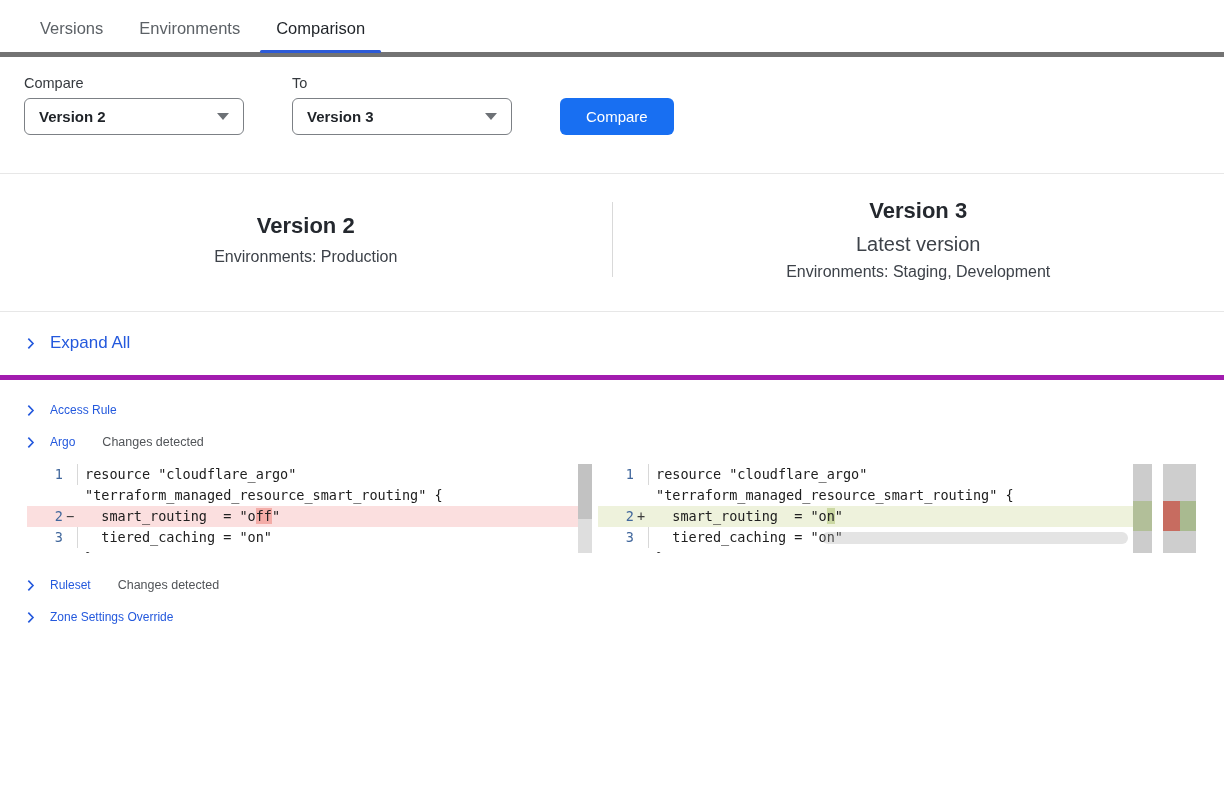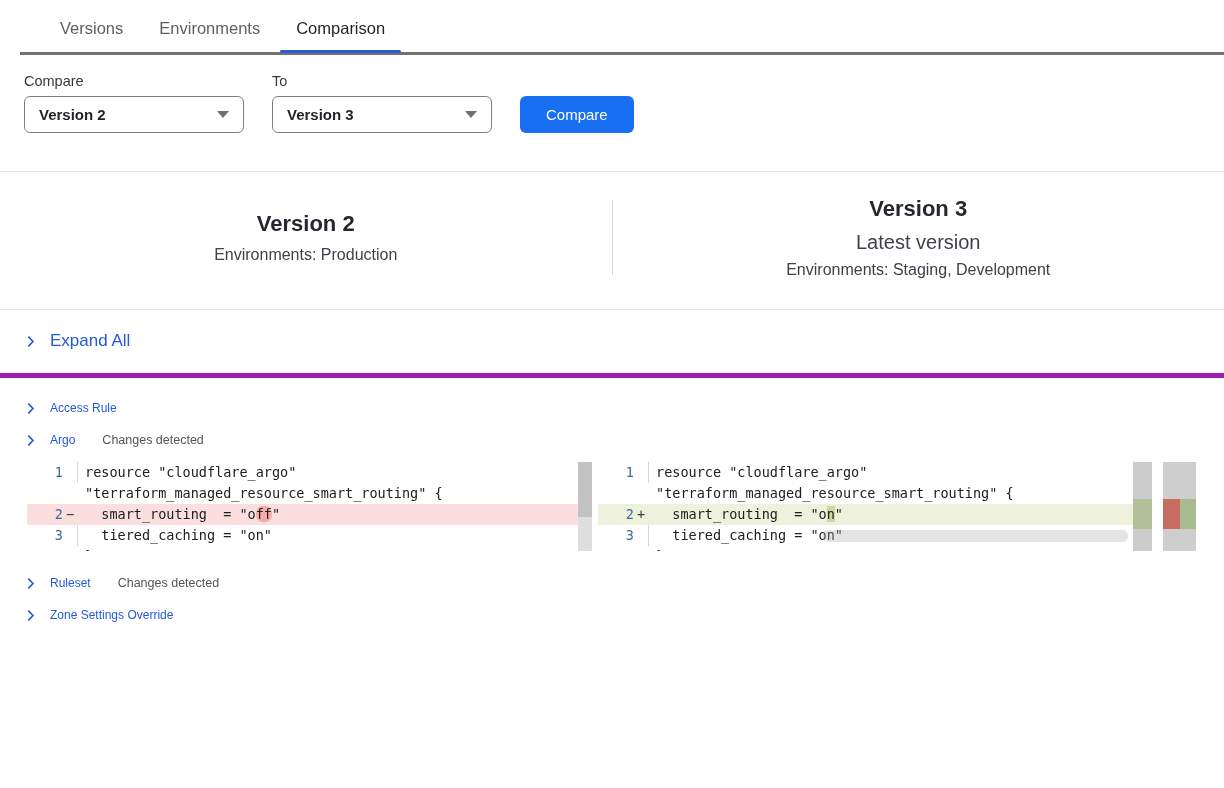--- a/index.html
+++ b/index.html
@@ -5,34 +5,34 @@
   * { margin:0; padding:0; box-sizing:border-box; }
   html,body { background:#ffffff; }
   body {
     width:1224px; height:788px; overflow:hidden; position:relative;
     font-family:"Liberation Sans","DejaVu Sans",sans-serif;
     color:#1f2328;
   }
   .page { width:1224px; height:788px; position:relative; }
 
   
-  .tabbar { padding:13px 24px 0; border-bottom:3px solid #737373;margin-left:20px; }
+  .tabbar { padding:13px 24px 0; border-bottom:5px solid #737373; }
   .tab {
     display:inline-block; background:none; border:none; cursor:pointer;
     font-family:inherit; font-size:16.5px; color:#5c6166;
     padding:6px 16px 14px; margin-right:4px; position:relative;
   }
   .tab.active { color:#1f2328; }
   .tab.active::after {
     content:""; position:absolute; left:0; right:0; bottom:-1px; height:3px;
     background:#2d5bd8; border-radius:2px;
   }
 
   
-  .controls { display:flex; align-items:flex-end; gap:28px; padding:18px 24px 0; }
+  .controls { display:flex; align-items:flex-end; gap:48px; padding:18px 24px 0; }
   .field label { display:block; font-size:14.5px; color:#35393e; margin-bottom:7px; }
   .select {
     width:220px; height:37px; border:1px solid #7c8085; border-radius:6px;
     display:flex; align-items:center; justify-content:space-between;
     padding:0 14px; cursor:pointer; background:#fff;
   }
   .select .val { font-weight:bold; font-size:15px; color:#1f2328; }
   .caret { width:0; height:0; border-left:6px solid transparent; border-right:6px solid transparent; border-top:7px solid #6d7176; }
   .btn-primary {
     height:37px; padding:0 26px; background:#186ff2; color:#ffffff;
@@ -72,21 +72,21 @@
   .diff { display:flex; margin:6px 0 16px 27px; height:89px; }
   .pane { position:relative; overflow:hidden; background:#fff; height:89px; }
   .pane.left  { width:565px; margin-right:6px; }
   .pane.right { width:554px; }
   .drow { display:flex; height:21px; line-height:21px; font-family:"DejaVu Sans Mono","Liberation Mono",monospace; font-size:13.5px; color:#202020; }
   .drow .ln   { width:36px; flex:none; text-align:right; color:#41679c; }
   .drow .sign { width:14px; flex:none; text-align:center; color:#3c3c3c; }
   .drow .code { flex:1; padding-left:7px; white-space:pre; border-left:1px solid #d8d8d8; }
   .drow.nosep .code { border-left-color:transparent; }
   .drow.removed { background:#fbdfdf; }
-  .drow.removed mark { background:#f3aca7; color:inherit;border-radius:7px; }
+  .drow.removed mark { background:#f3aca7; color:inherit; }
   .drow.added { background:#eef2dc; }
   .drow.added mark { background:#cbd8a3; color:inherit; }
   .drow mark { background:transparent; }
   .drow.clip { height:6px; overflow:hidden; }
   .vscroll { position:absolute; top:0; right:0; bottom:0; width:14px; background:#dedede; }
   .vscroll .thumb { position:absolute; top:0; left:0; right:0; height:62%; background:#c2c2c2; }
   .pane.right .vscroll { width:19px; background:#cccccc; }
   .vscroll .vs-green { position:absolute; left:0; right:0; top:37px; height:30px; background:#b2bf99; }
   .hscroll { position:absolute; left:224px; right:24px; bottom:9px; height:12px; background:rgba(165,165,165,0.30); border-radius:6px; }
   .minimap { width:33px; height:89px; margin-left:11px; background:#cecece; position:relative; flex:none; }

